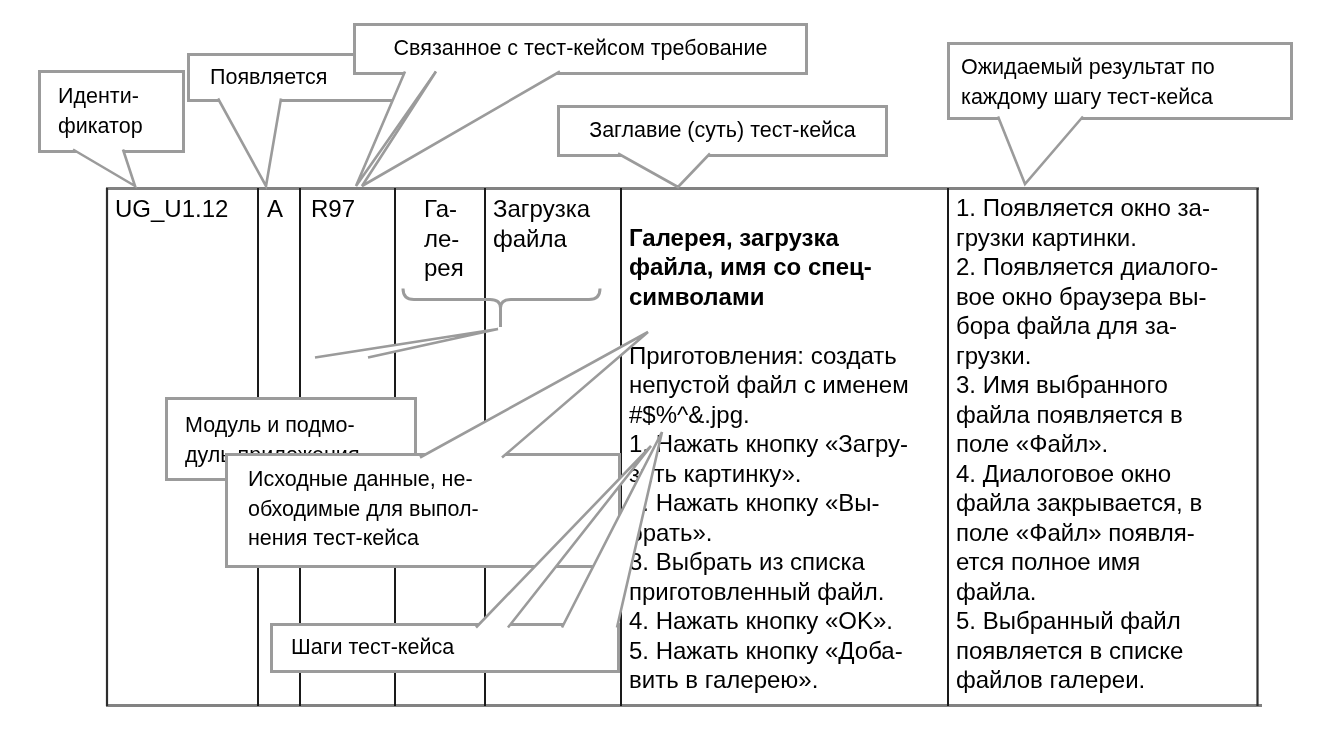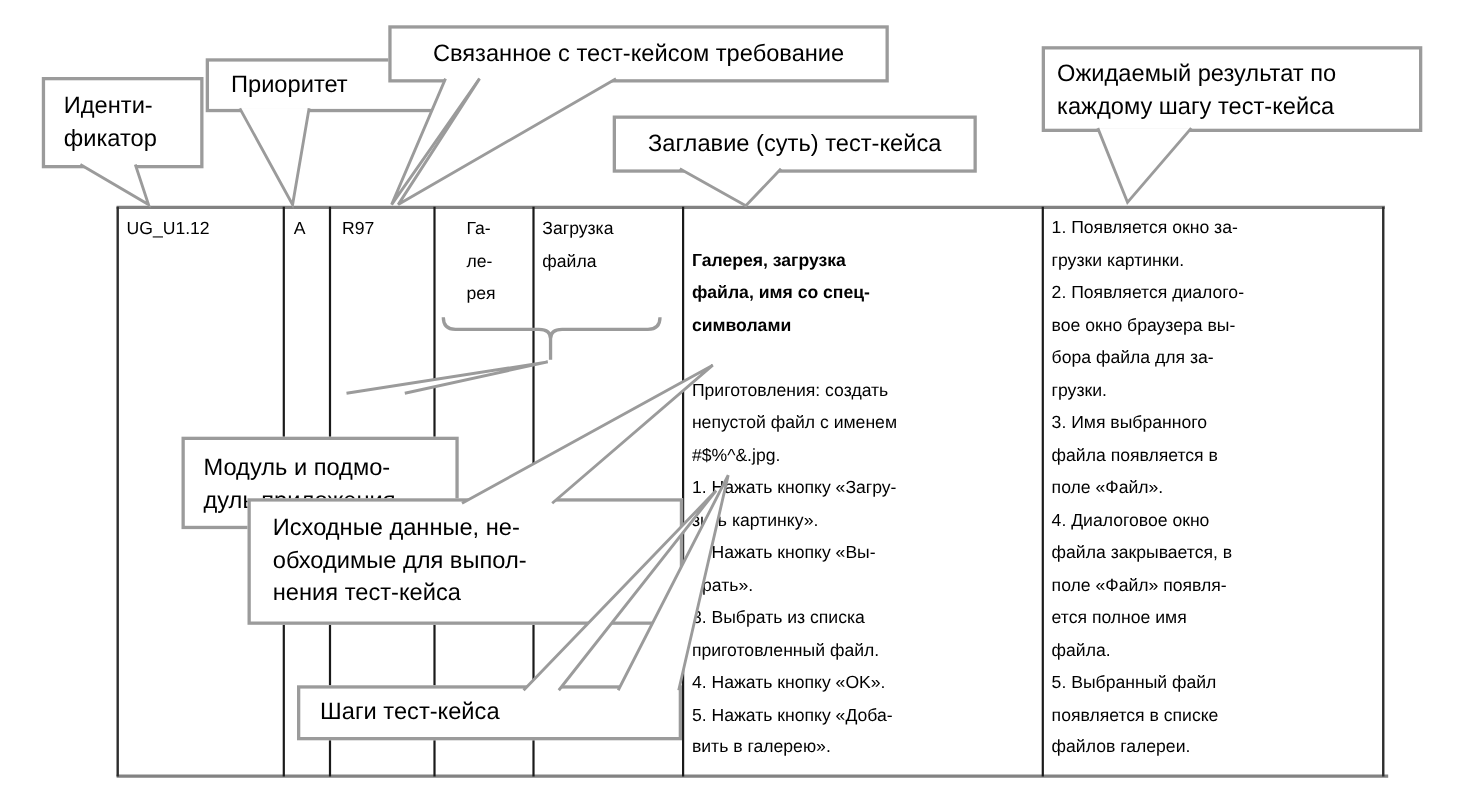--- a/index.html
+++ b/index.html
@@ -4,21 +4,21 @@
 <style>
   html,body{margin:0;padding:0;background:#fff;}
   #stage{
     position:relative;width:1327px;height:731px;background:#fff;overflow:hidden;
     font-family:"Liberation Sans","DejaVu Sans",sans-serif;color:#000;
   }
   #stage svg{position:absolute;left:0;top:0;}
   #table-svg{z-index:0;}
   #pointer-svg{z-index:3;pointer-events:none;}
   .cell{
-    position:absolute;z-index:1;font-size:16px;line-height:29.5px;
+    position:absolute;z-index:1;font-size:24px;line-height:29.5px;
     white-space:pre-line;
   }
   .bold{font-weight:bold;}
   .callout{
     position:absolute;z-index:2;background:#fff;border:3px solid #9b9b9b;
     box-sizing:border-box;font-size:21.5px;line-height:29.5px;white-space:pre-line;
   }
   .vcenter{display:flex;align-items:center;white-space:nowrap;}
   .hcenter{justify-content:center;}
   #co-identifier{left:38px;top:70px;width:147px;height:83px;padding:9px 0 0 17px;}
@@ -94,21 +94,21 @@
 файла закрывается, в
 поле «Файл» появля-
 ется полное имя
 файла.
 5. Выбранный файл
 появляется в списке
 файлов галереи.</div>
 
   <div class="callout" id="co-identifier">Иденти-
 фикатор</div>
-  <div class="callout vcenter" id="co-priority">Приоритет</div>
+  <div class="callout vcenter" id="co-priority">Появляется</div>
   <div class="callout vcenter hcenter" id="co-requirement">Связанное с тест-кейсом требование</div>
   <div class="callout vcenter hcenter" id="co-title">Заглавие (суть) тест-кейса</div>
   <div class="callout" id="co-expected">Ожидаемый результат по
 каждому шагу тест-кейса</div>
   <div class="callout" id="co-module">Модуль и подмо-
 дуль приложения</div>
   <div class="callout" id="co-input">Исходные данные, не-
 обходимые для выпол-
 нения тест-кейса</div>
   <div class="callout vcenter" id="co-steps">Шаги тест-кейса</div>

